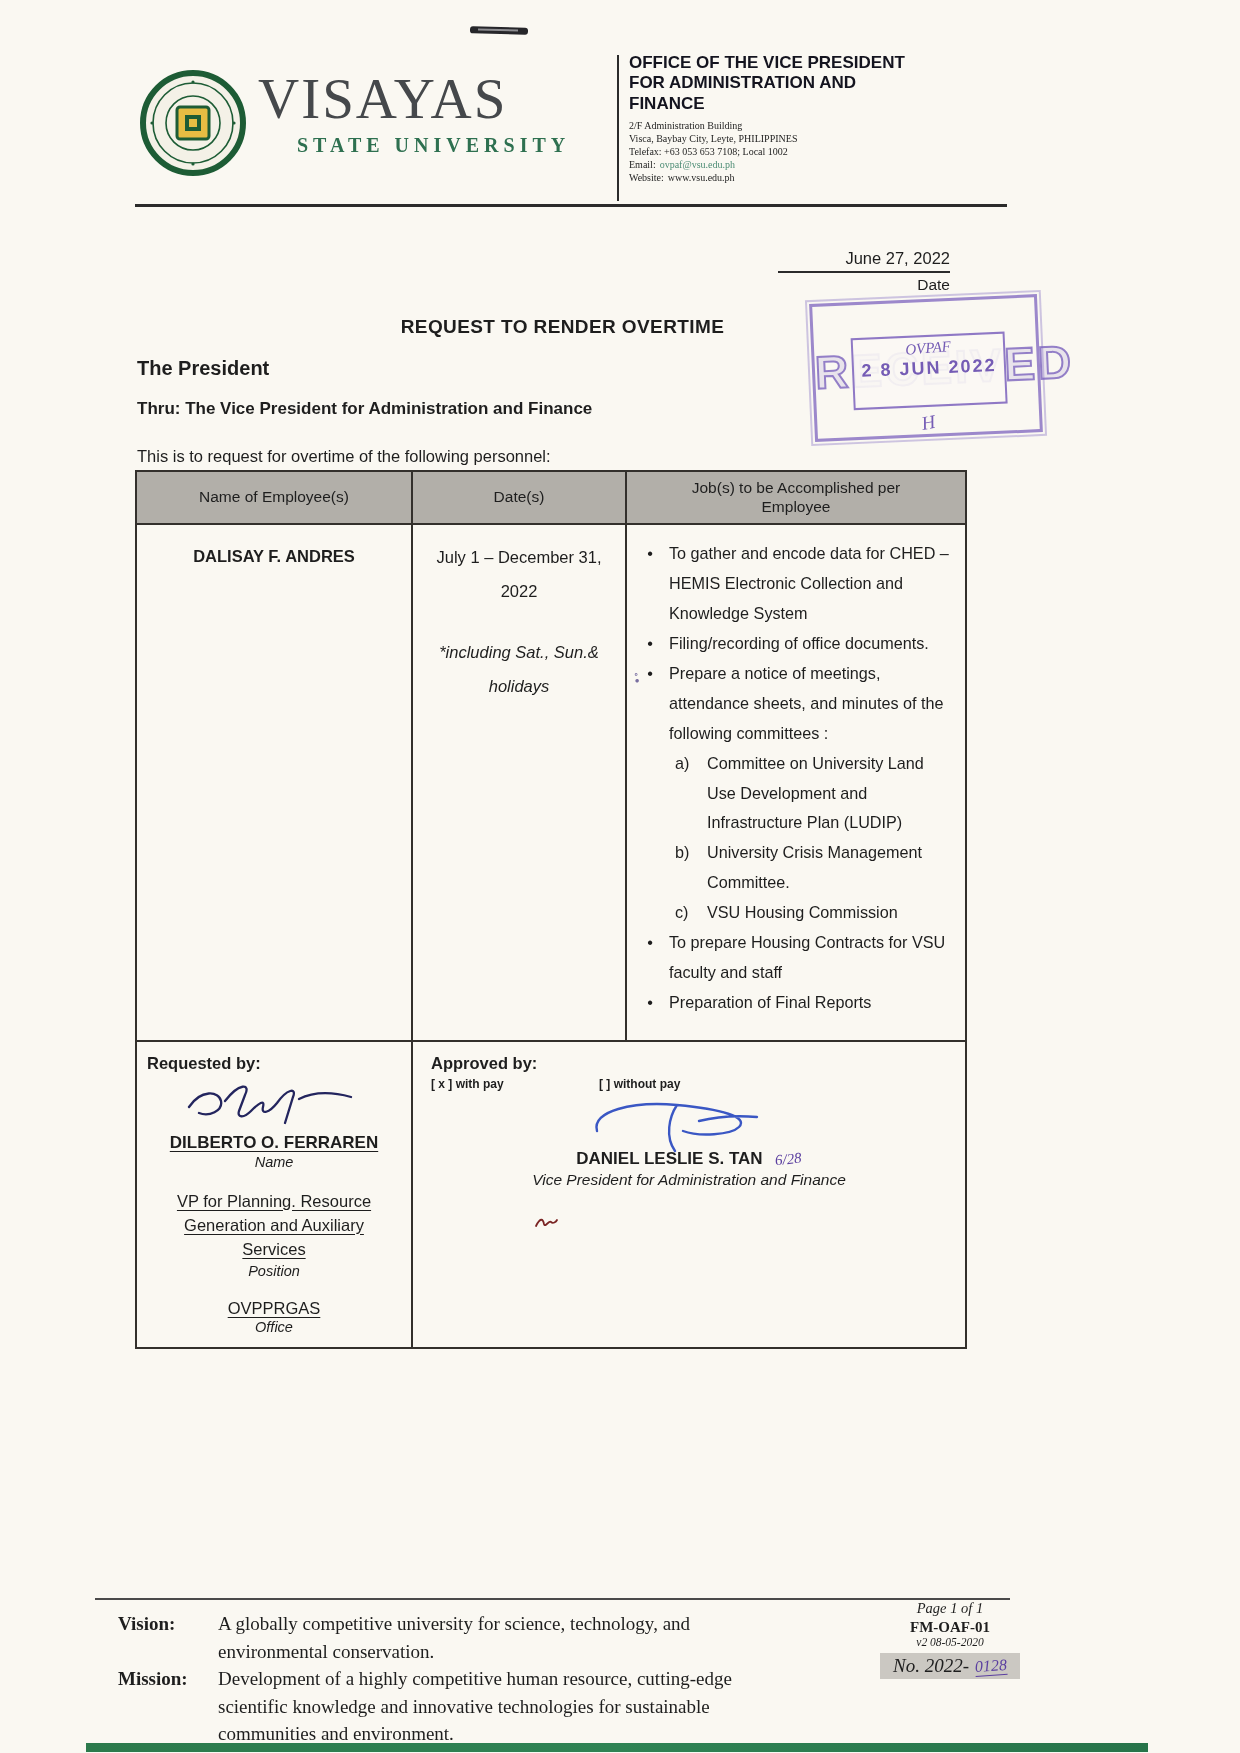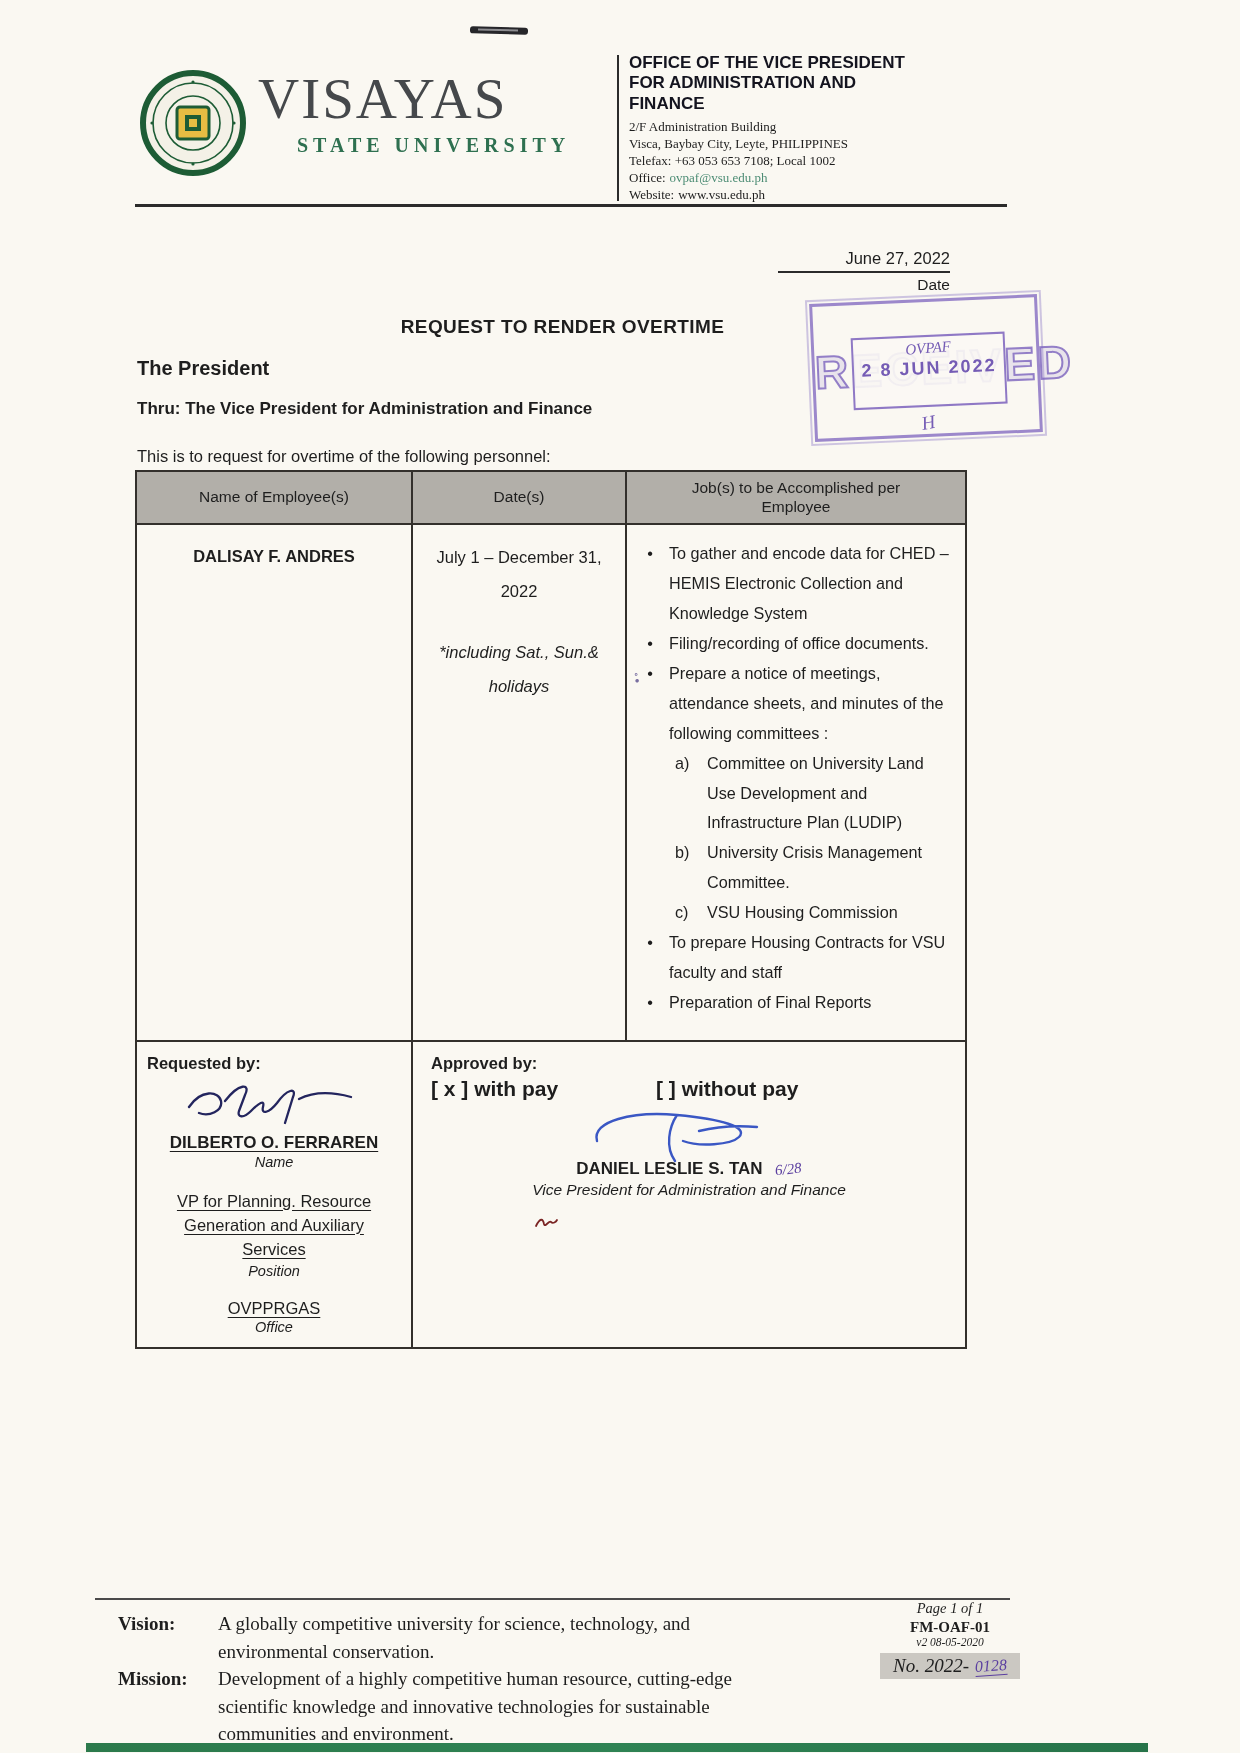--- a/index.html
+++ b/index.html
@@ -14,21 +14,21 @@
 
   
   .seal { position:absolute; left:140px; top:70px; }
   .wordmark { position:absolute; left:258px; top:66px; font-family:"Liberation Serif", serif;
               font-size:57px; letter-spacing:2px; color:#45484b; font-weight:400; }
   .wordmark-sub { position:absolute; left:297px; top:134px; font-family:"Liberation Serif", serif;
               font-size:20px; letter-spacing:5px; color:#2e7050; font-weight:600; }
   .lh-divider { position:absolute; left:617px; top:55px; width:2px; height:146px; background:#2b2b2b; }
   .office-block { position:absolute; left:629px; top:53px; width:365px; }
   .office-title { width:300px; font-size:17px; font-weight:bold; line-height:1.2; color:#14141f; margin-bottom:5px; }
-  .office-line { font-family:"Liberation Serif", serif; font-size:13px; line-height:1.3; color:#1d1d1d; }
+  .office-line { font-family:"Liberation Serif", serif; font-size:10px; line-height:1.3; color:#1d1d1d; }
   .email { color:#4c8c74; margin-left:4px; }
   .site { margin-left:4px; }
   .header-rule { position:absolute; left:135px; top:204px; width:872px; height:2.5px; background:#2b2b2b; }
 
   
   .date-block { position:absolute; left:778px; top:249px; width:172px; text-align:right; }
   .date-value { display:block; font-size:16.5px; font-weight:500; padding-bottom:3px; border-bottom:2px solid #2b2b2b; }
   .date-caption { display:block; margin-top:3px; font-size:15.5px; }
 
   
@@ -77,21 +77,21 @@
   .sig-row td { height:290px; }
   .cell-req { padding:12px 10px; text-align:center; }
   .sig-heading { text-align:left; font-size:16.5px; font-weight:bold; }
   .sig-req { display:block; margin:4px auto 0; }
   .sig-name { font-size:17px; font-weight:bold; text-decoration:underline; text-underline-offset:3px; }
   .sig-caption { font-size:14.5px; font-style:italic; margin-top:1px; }
   .sig-position { margin:20px auto 0; width:238px; font-size:16.5px; line-height:1.45;
                   text-decoration:underline; text-underline-offset:3px; }
   .sig-office { margin-top:20px; font-size:16.5px; text-decoration:underline; text-underline-offset:3px; }
   .cell-app { padding:12px 18px; position:relative; }
-  .pay-line { margin-top:4px; font-size:21px; font-weight:bold; }
+  .pay-line { margin-top:4px; font-size:12px; font-weight:bold; }
   .pay-line .pay-opt:first-child { margin-right:92px; }
   .sig-app { display:block; margin:6px auto 0 150px; }
   .app-name-line { text-align:center; margin-top:-6px; }
   .sig-name-inline { font-size:17px; font-weight:bold; }
   .hand-note { font-family:"Liberation Serif", serif; font-style:italic; font-size:15px; color:#5b3fa0;
                display:inline-block; transform:rotate(-6deg); margin-left:8px; }
   .app-position { text-align:center; font-size:15.5px; font-style:italic; margin-top:2px; }
   .red-mark { position:absolute; left:120px; top:172px; }
 
   
@@ -133,21 +133,21 @@
   <div class="wordmark">VISAYAS</div>
   <div class="wordmark-sub">STATE UNIVERSITY</div>
   <div class="lh-divider"></div>
 
   <div class="office-block">
     <div class="office-title">OFFICE OF THE VICE PRESIDENT FOR ADMINISTRATION AND FINANCE</div>
     <div class="office-line">2/F Administration Building</div>
     <div class="office-line">Visca, Baybay City, Leyte, PHILIPPINES</div>
     <div class="office-line">Telefax: +63 053 653 7108; Local 1002</div>
     <div class="office-line">
-      <span>Office:</span><span class="email">ovpaf@vsu.edu.ph</span>
+      <span>Email:</span><span class="email">ovpaf@vsu.edu.ph</span>
     </div>
     <div class="office-line">
       <span>Website:</span><span class="site">www.vsu.edu.ph</span>
     </div>
   </div>
   <div class="header-rule"></div>
 
   <div class="date-block">
     <span class="date-value">June 27, 2022</span>
     <span class="date-caption">Date</span>

